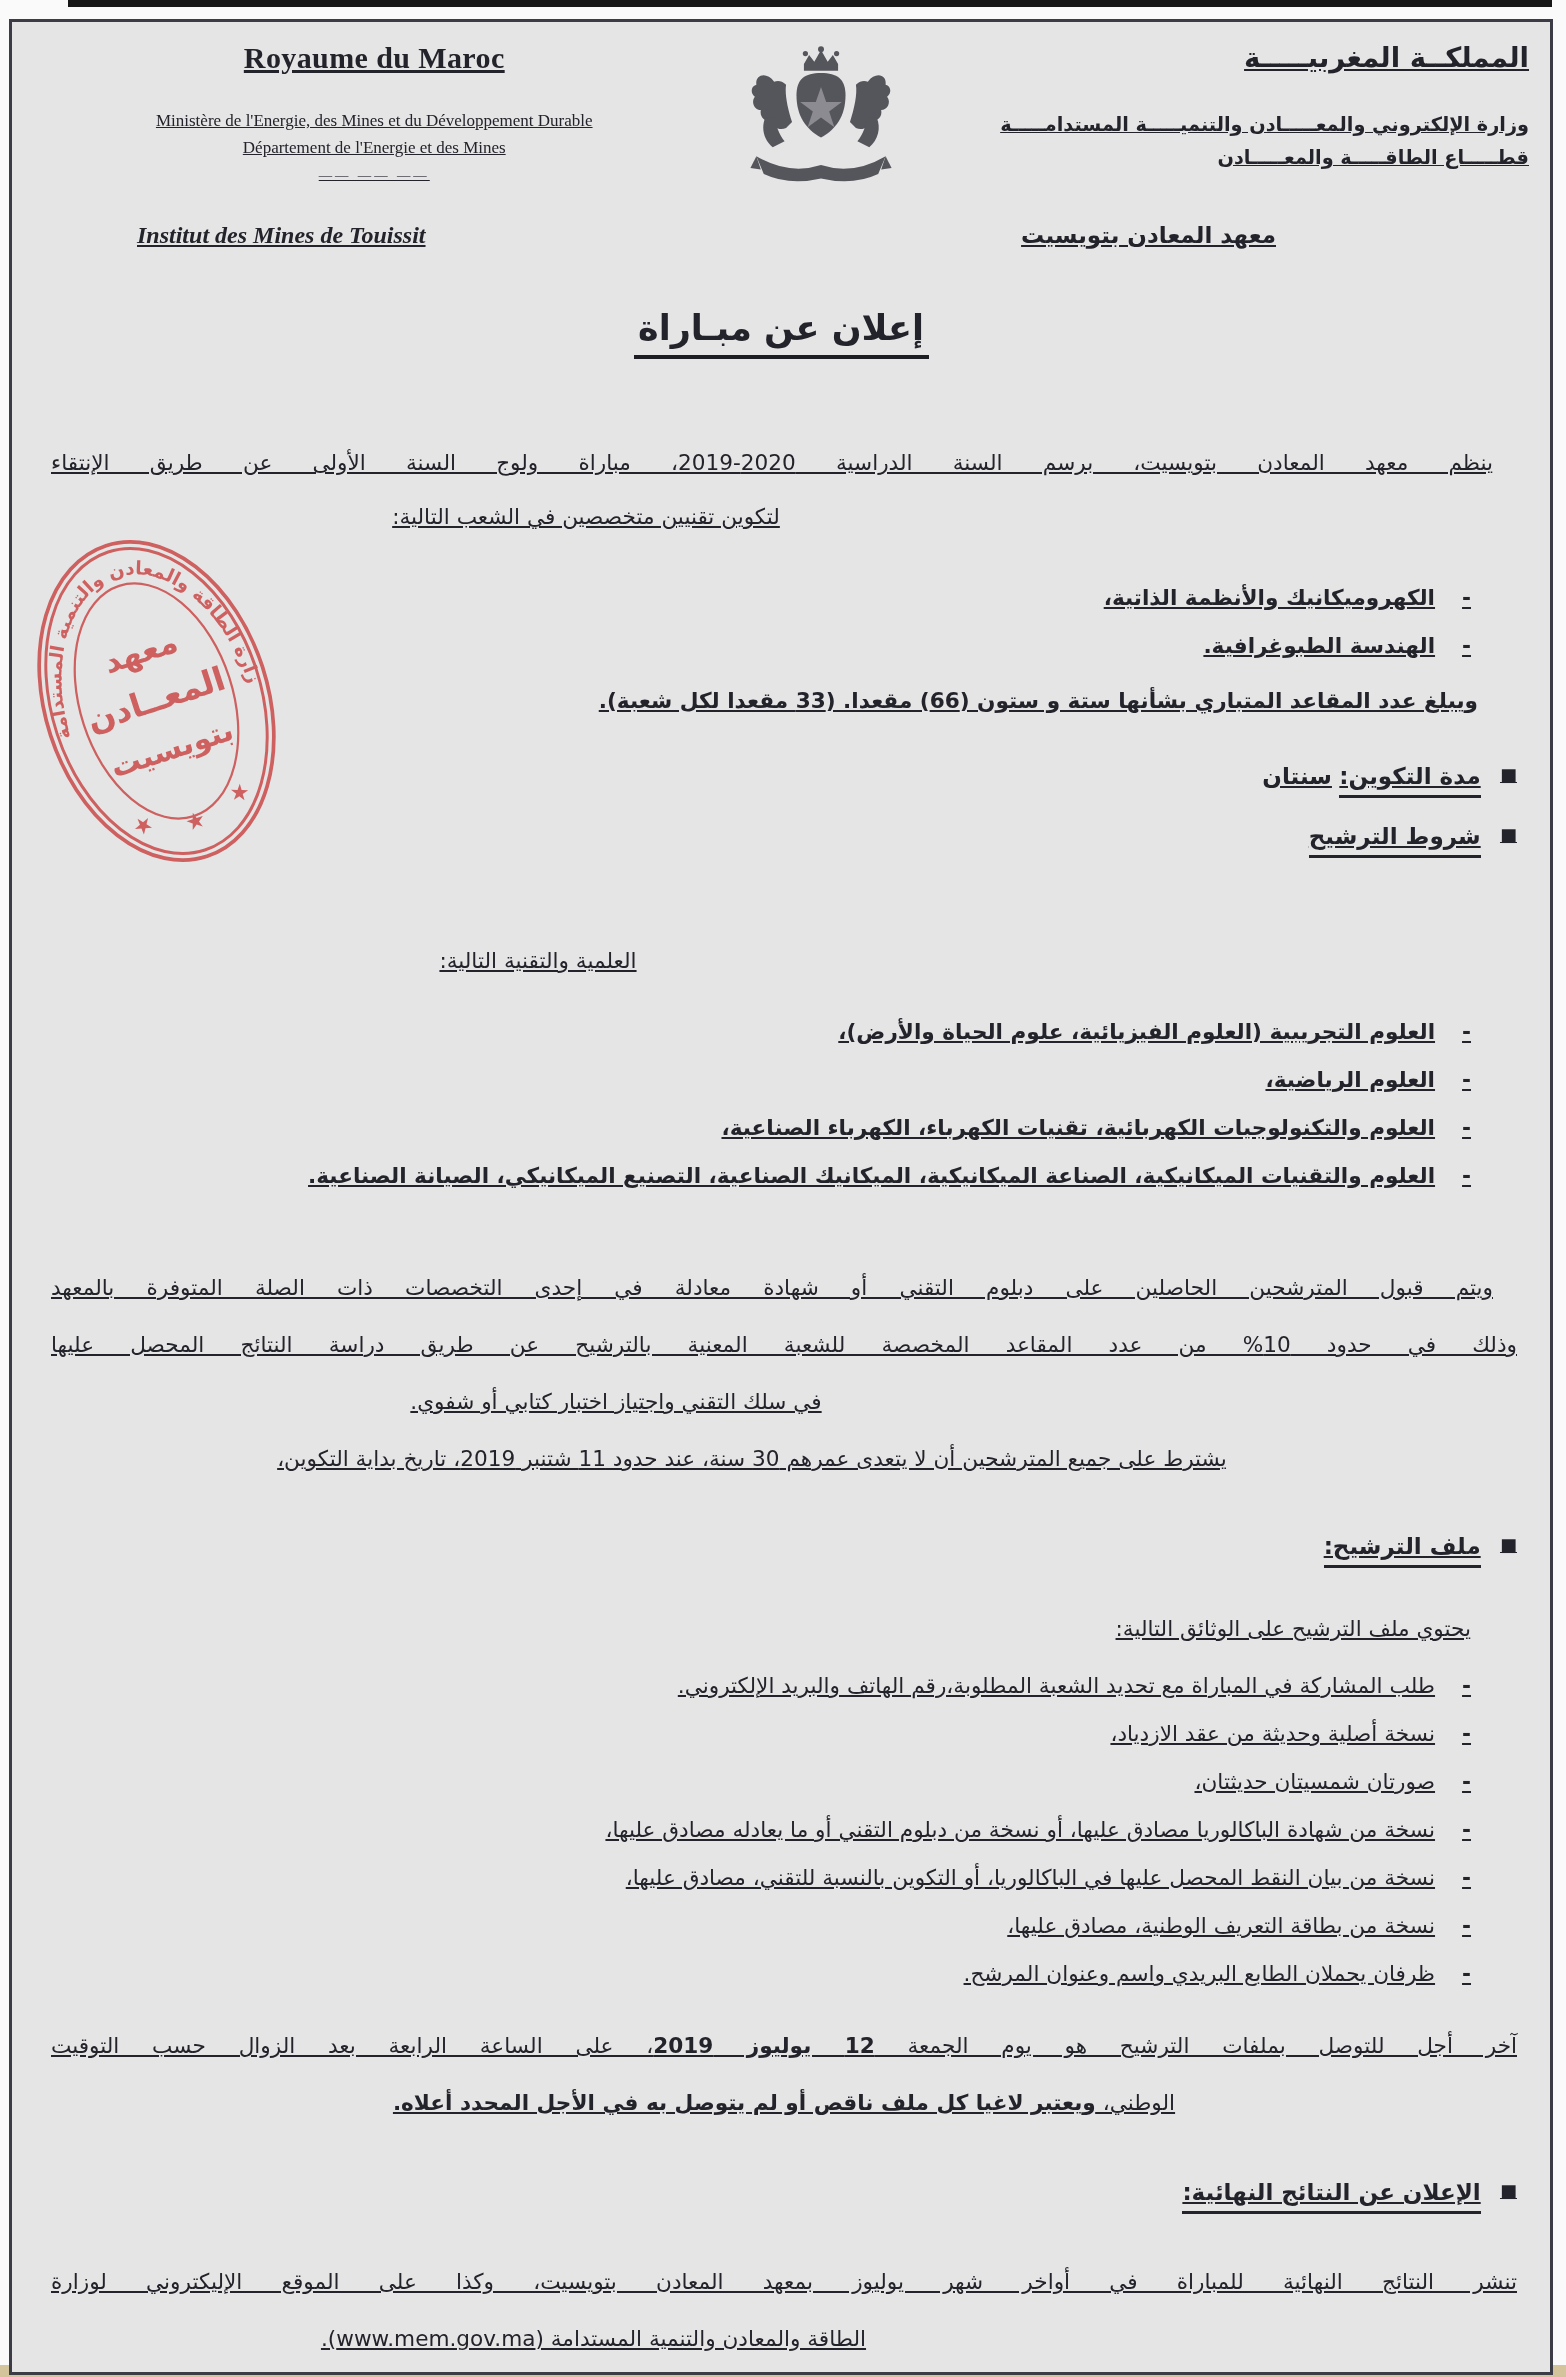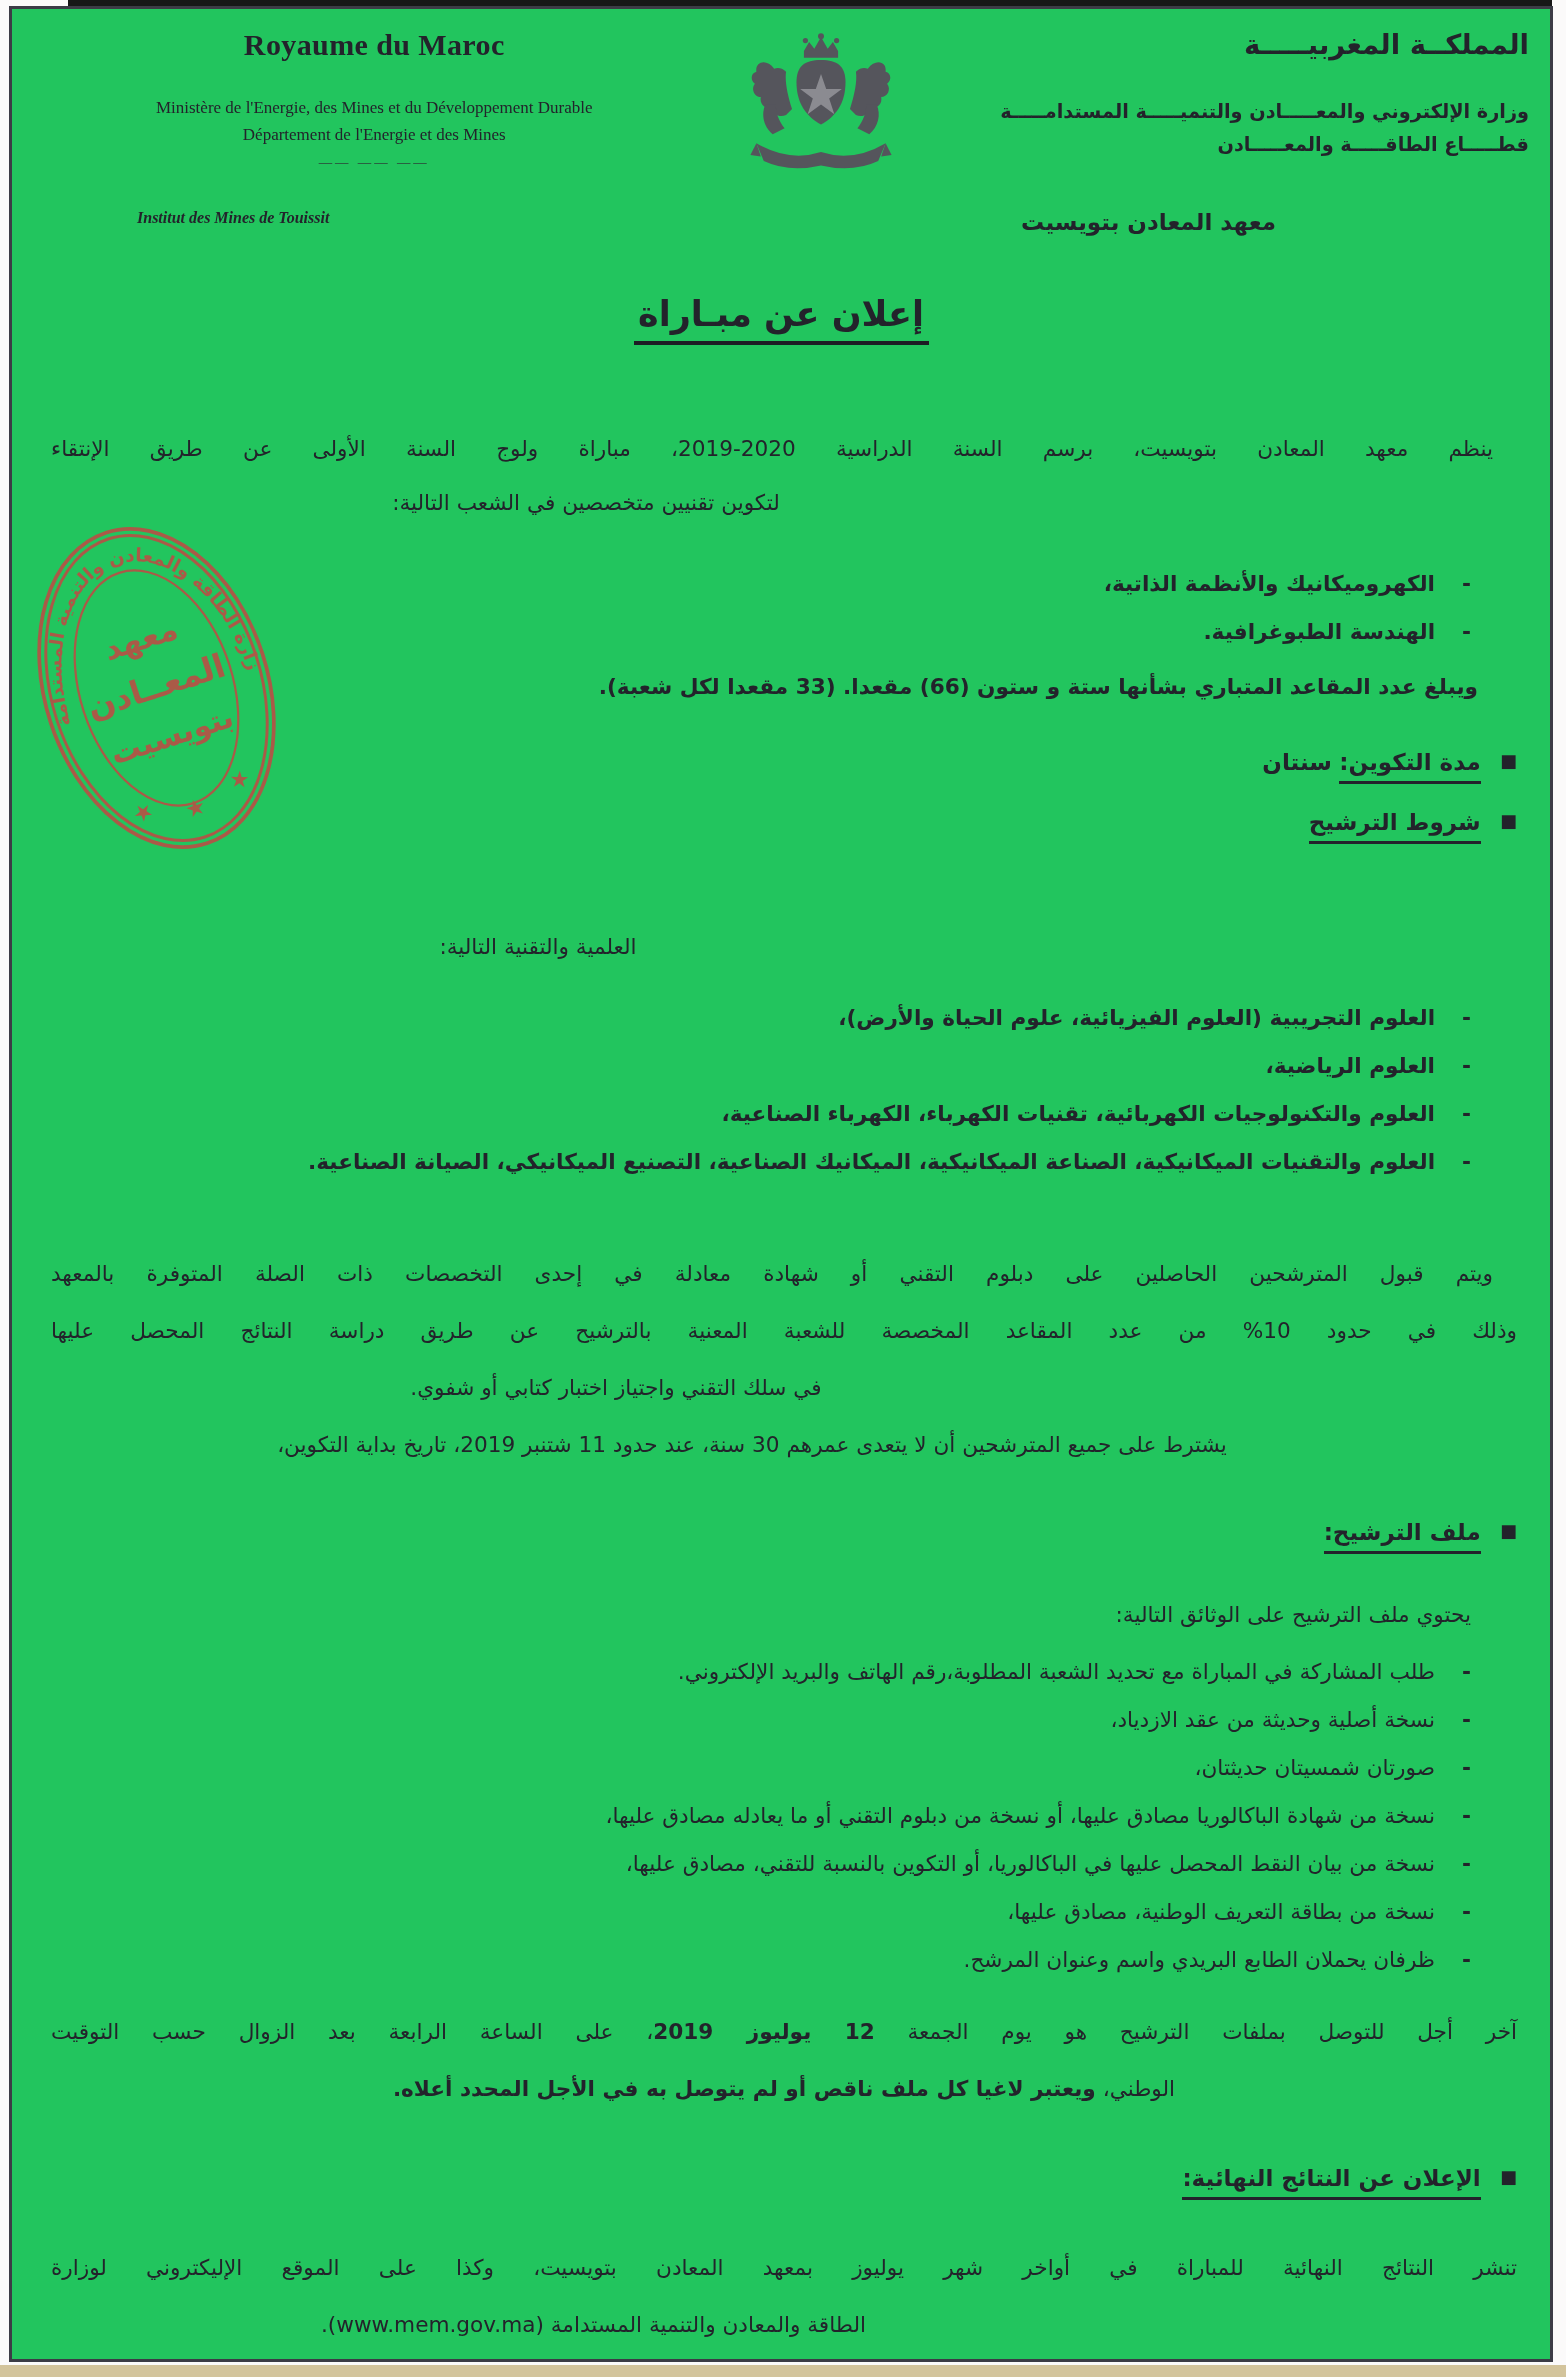--- a/index.html
+++ b/index.html
@@ -6,37 +6,37 @@
   body{
     width:1566px;height:2377px;position:relative;
     background:#fbfafa;
     font-family:"DejaVu Sans",sans-serif;
     color:#23232b;
     overflow:hidden;
   }
   .top-band{position:absolute;left:68px;top:0;width:1484px;height:7.4px;background:#171717;}
   .bottom-strip{position:absolute;left:0;bottom:0;width:100%;height:12px;background:#d3c49c;}
   .frame{
-    position:absolute;left:9px;top:6px;width:1538px;height:2350px;
-    border:3px solid #3c3c46;background:#22c55e;
+    position:absolute;left:9px;top:19px;width:1538px;height:2350px;
+    border:3px solid #3c3c46;background:#e5e5e5;text-decoration:underline;
   }
   
   .hdr{display:flex;padding:19.3px 21px 0 27px;}
   .hdr-fr{width:45%;text-align:center;font-family:"Liberation Serif",serif;}
   .hdr-crest{width:15%;display:flex;justify-content:center;}
   .hdr-ar{width:40%;}
   .fr-kingdom{font-size:30px;font-weight:700;letter-spacing:0.4px;}
   .fr-ministry{font-size:17px;margin-top:33px;line-height:1.55;}
   .fr-dept{font-size:17px;line-height:1.55;}
   .fr-sep{font-size:13.4px;letter-spacing:3px;margin-top:6px;color:#2c2c33;}
   .ar-kingdom{font-size:27.5px;font-weight:700;}
   .ar-ministry{font-size:19.3px;font-weight:700;margin-top:36px;line-height:1.7;}
   .ar-sector{font-size:19.3px;font-weight:700;line-height:1.7;}
   .institute-row{display:flex;justify-content:space-between;padding:33px 274px 0 125px;}
-  .inst-fr{font-family:"Liberation Serif",serif;font-weight:700;font-style:italic;font-size:16px;}
+  .inst-fr{font-family:"Liberation Serif",serif;font-weight:700;font-style:italic;font-size:24px;}
   .inst-ar{font-size:23px;font-weight:700;}
   
   .title{margin:59px 0 0 0;text-align:center;}
   .title .t{
     display:inline-block;font-size:35px;font-weight:700;
     border-bottom:4.5px solid #1d1d24;padding:0 4.5px 7.4px 4.5px;
   }
   
   .body{direction:rtl;padding:0 33px 0 39px;font-size:21.6px;margin-top:77px;}
   .line{line-height:54px;text-align:center;}

